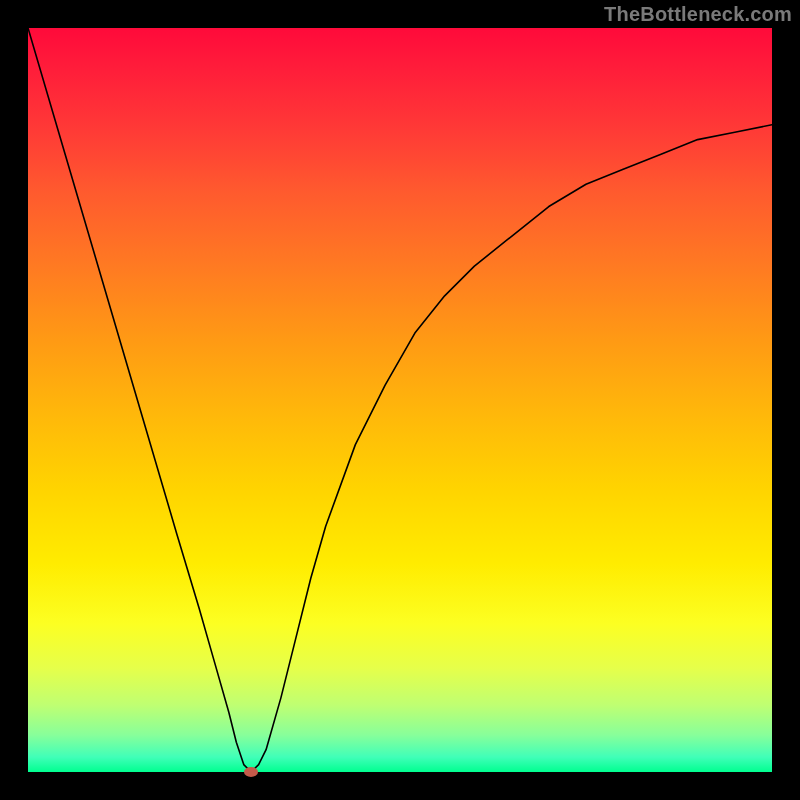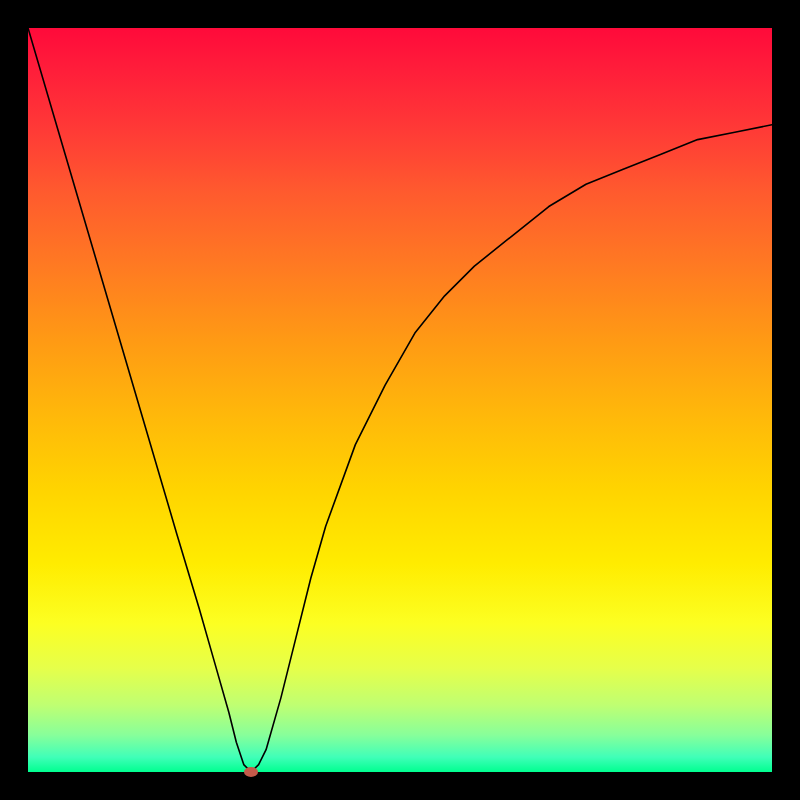--- a/index.html
+++ b/index.html
@@ -65,19 +65,20 @@
     color: #7a7a7a;
     font-size: 20px;
     font-weight: 600;
     letter-spacing: 0.2px;
   }
 </style>
 </head>
 <body>
 
 <div class="frame">
+  <div class="watermark">TheBottleneck.com</div>
   <div class="plot-area">
     <svg class="curve-svg" viewBox="0 0 100 100" preserveAspectRatio="none">
       <path id="curve-path" d="M0.000 0.000 L5.000 17.000 L10.000 34.000 L15.000 51.000 L20.000 68.000 L23.000 78.000 L25.000 85.000 L27.000 92.000 L28.000 96.000 L29.000 99.000 L30.000 100.000 L31.000 99.000 L32.000 97.000 L34.000 90.000 L36.000 82.000 L38.000 74.000 L40.000 67.000 L44.000 56.000 L48.000 48.000 L52.000 41.000 L56.000 36.000 L60.000 32.000 L65.000 28.000 L70.000 24.000 L75.000 21.000 L80.000 19.000 L85.000 17.000 L90.000 15.000 L95.000 14.000 L100.000 13.000" fill="none" stroke="#000" stroke-width="1.6" stroke-linejoin="round" stroke-linecap="round" vector-effect="non-scaling-stroke"></path>
     </svg>
     <div class="marker" id="marker" style="left: 223.2px; top: 744px; background: rgb(196, 90, 74);"></div>
   </div>
 </div>
 
 </body></html>

